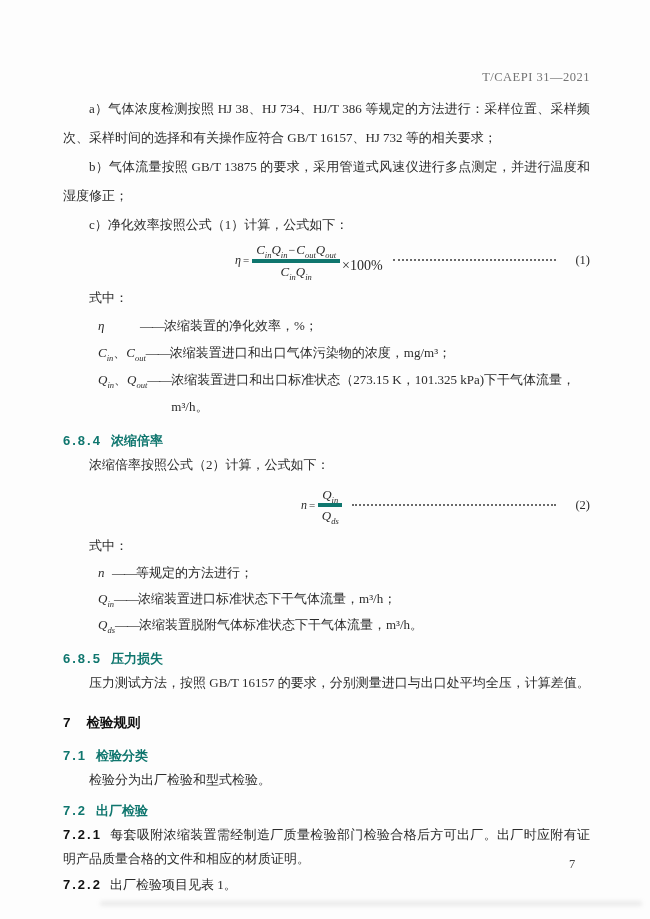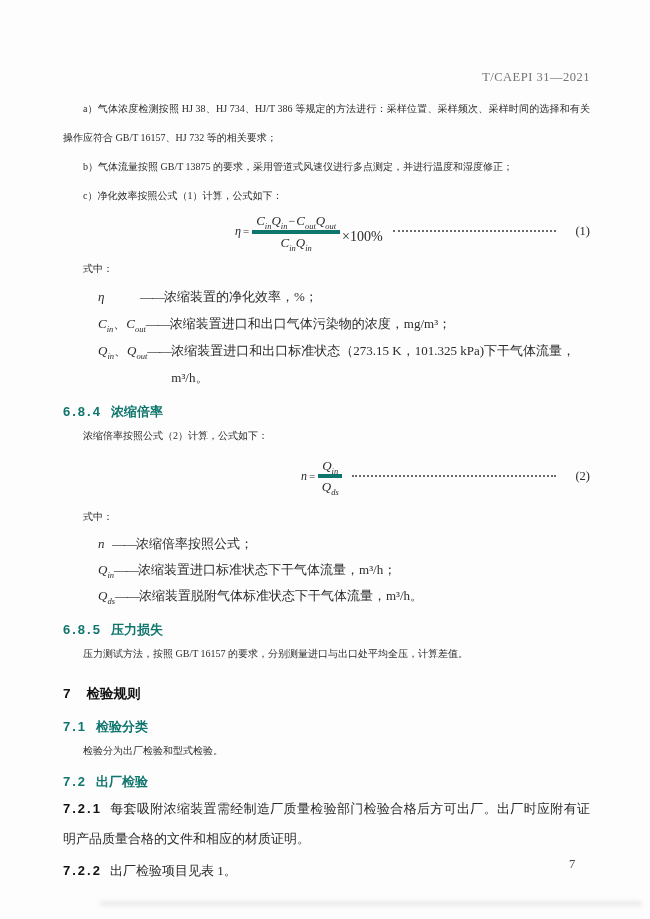--- a/index.html
+++ b/index.html
@@ -9,21 +9,21 @@
     font-family:"Liberation Serif","DejaVu Serif",serif;
   }
   .page{
     position:absolute;inset:0;box-sizing:border-box;
     padding:70px 60px 0 63px;background:#fdfdfd;
   }
   .doc-header{
     text-align:right;font-size:12.5px;letter-spacing:.5px;color:#737373;
     line-height:14px;margin-bottom:10px;white-space:nowrap;
   }
-  .para{margin:0;font-size:10px;line-height:29px;text-align:justify;color:#2b2b2b;}
+  .para{margin:0;font-size:13px;line-height:29px;text-align:justify;color:#2b2b2b;}
   .ti{text-indent:2em;}
   .mt6{margin-top:6px;}
 
   
   .eq-row{display:flex;align-items:center;font-size:13px;color:#2b2b2b;}
   .eq1{min-height:42px;margin:0 0 2px;}
   .eq2{min-height:46px;margin:3px 0;}
   .eq1 .eq-indent{width:172px;}
   .eq2 .eq-indent{width:238px;}
   .eq-body{display:inline-flex;align-items:center;white-space:nowrap;}
@@ -58,21 +58,21 @@
   .h2{
     font-family:Liberation Sans, sans-serif;font-weight:bold;
     font-size:13.5px;color:#111;line-height:20px;margin:16px 0 0;
   }
   .mt14{margin-top:14px;}
   .mt8{margin-top:8px;}
   .hnum{letter-spacing:2px;margin-right:9px;}
   .h2 .hnum{margin-right:14px;}
 
   
-  .clause{margin:3px 0 0;font-size:13px;line-height:30px;text-align:justify;color:#2b2b2b;}
+  .clause{margin:3px 0 0;font-size:13px;line-height:24px;text-align:justify;color:#2b2b2b;}
   .cnum{
     font-family:"Liberation Sans","DejaVu Sans",sans-serif;font-weight:bold;
     color:#111;letter-spacing:2px;margin-right:8px;
   }
   .mt2{margin-top:2px;}
 
   .page-no{position:absolute;top:857px;left:569px;font-size:12.5px;color:#444;}
   .scan-artifact{
     position:absolute;bottom:13px;left:100px;right:8px;height:5px;
     background:rgba(110,110,110,.13);filter:blur(2px);border-radius:3px;
@@ -142,21 +142,21 @@
     </span>
     <span class="leader"></span>
     <span class="eq-no">(2)</span>
   </div>
 
   <p class="para ti">式中：</p>
 
   <div class="def d26">
     <span class="def-sym w-n"><i class="var">n</i></span>
     <span class="def-dash">——</span>
-    <span class="def-text">浓缩倍率按照公式；</span>
+    <span class="def-text">等规定的方法进行；</span>
   </div>
   <div class="def d26">
     <span class="def-sym"><i class="var">Q</i><sub>in</sub></span>
     <span class="def-dash">——</span>
     <span class="def-text">浓缩装置进口标准状态下干气体流量，m³/h；</span>
   </div>
   <div class="def d26">
     <span class="def-sym"><i class="var">Q</i><sub>ds</sub></span>
     <span class="def-dash">——</span>
     <span class="def-text">浓缩装置脱附气体标准状态下干气体流量，m³/h。</span>

